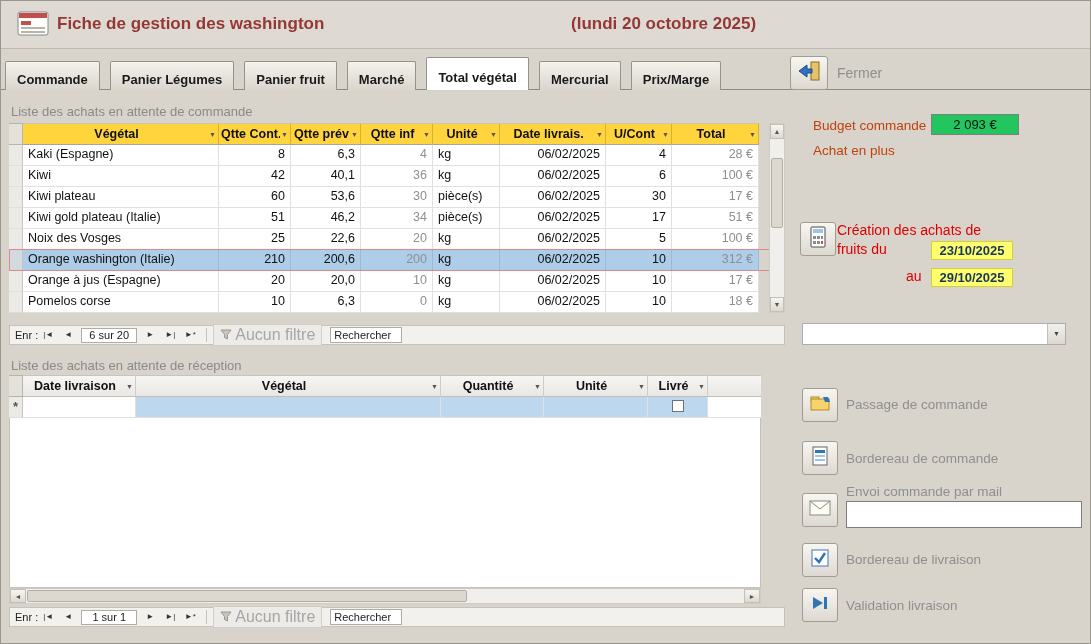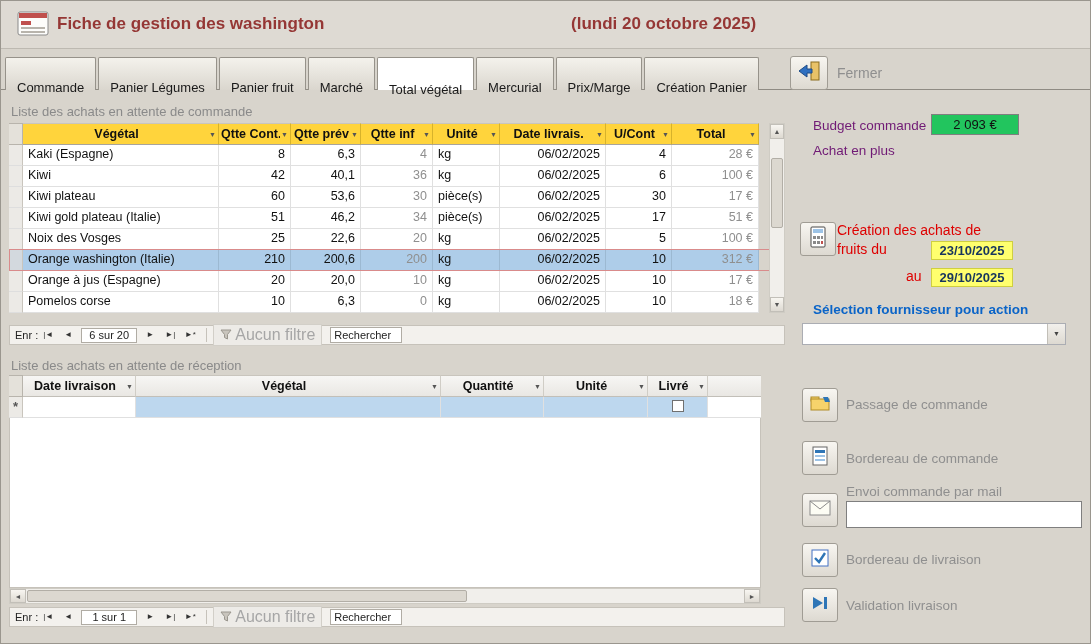--- a/index.html
+++ b/index.html
@@ -14,25 +14,25 @@
   }
   
   .hdr-band { position:absolute; left:0; top:0; width:100%; height:48px; background:#dedad3; border-bottom:1px solid #bdb9b1; }
   .form-icon { position:absolute; left:16px; top:9px; }
   .page-title { position:absolute; left:56px; top:13px; font-size:17px; font-weight:bold; color:var(--title-maroon,#953735); }
   .page-date { position:absolute; left:570px; top:13px; font-size:17px; font-weight:bold; color:var(--title-maroon,#953735); }
   
   .tabstrip { position:absolute; left:4px; top:56px; right:0; height:33px; display:flex; align-items:flex-end; }
   .tabstrip::after { content:""; position:absolute; left:-4px; right:0; bottom:0; height:1px; background:#8f8b83; }
   .tab {
-    height:29px; line-height:28px; padding:16px 11px; margin-right:2px;
+    height:29px; line-height:28px; padding:4px 11px; margin-right:10px;
     background:linear-gradient(#f4f2ec,#dad6ce);
     border:1px solid #96928a; border-bottom:none;
     border-radius:2px 2px 0 0;
-    font-size:13px; font-weight:normal; color:#1a1a1a; cursor:default; z-index:1;
+    font-size:13px; font-weight:bold; color:#1a1a1a; cursor:default; z-index:1;
   }
   .tab.active { height:33px; line-height:32px; background:#fff; z-index:2; }
   .fermer-btn { position:absolute; left:789px; top:55px; width:38px; height:34px;
     background:linear-gradient(#f8f6f1,#ddd9d1); border:1px solid #a09c94; border-radius:3px;
     display:flex; align-items:center; justify-content:center; }
   .fermer-label { position:absolute; left:836px; top:64px; font-size:14px; color:#8f8f8f; }
   
   .section-label { position:absolute; font-size:13px; color:#8a8a8a; }
   
   .t-container { position:absolute; }
@@ -71,21 +71,21 @@
   .hs-thumb { position:absolute; top:1px; bottom:1px; background:#dcd8d0; border:1px solid #b2aea6; border-radius:2px; }
   
   .navbar { position:absolute; height:20px; background:#f3f1ed; border:1px solid #c6c2ba; display:flex; align-items:center; padding-left:5px; font-size:11px; color:#222; }
   .nav-btn { width:20px; height:16px; border:none; background:transparent; font-size:8px; color:#333; text-align:center; line-height:16px; padding:0; }
   .nav-pos { width:56px; height:15px; background:#fff; border:1px solid #b0aca4; text-align:center; font-size:11px; line-height:13px; margin:0 3px; }
   .nav-sep { width:1px; height:14px; background:#c6c2ba; margin:0 6px; }
   .filter-chip { display:flex; align-items:center; gap:3px; padding:1px 6px; background:#edebe7; border:1px solid #d2cfc8; color:#a6a6a6; font-size:16px; }
   .nav-search { width:72px; height:16px; border:1px solid #b0aca4; font-size:11px; padding:0 3px; margin-left:8px; font-family:"Liberation Sans",sans-serif; }
   .nav-search::placeholder { color:#222; opacity:1; }
   
-  .rp-label { position:absolute; font-size:13.5px; color:#701a75; }
+  .rp-label { position:absolute; font-size:13.5px; color:#c2410c; }
   .rp-box { position:absolute; background:#22c55e; border:1px solid #7f7f7f; font-size:13px; line-height:19px; color:#111; }
   .icon-btn { position:absolute; width:36px; height:34px; background:linear-gradient(#f8f6f1,#ddd9d1); border:1px solid #a09c94; border-radius:3px;
               display:flex; align-items:center; justify-content:center; }
   .red-text { position:absolute; color:var(--red-text,#de0000); font-weight:normal; font-size:14px; white-space:nowrap; }
   .date-box { position:absolute; width:82px; height:19px; background:var(--highlight-yellow,#ffff6e); border:1px solid #cfcf40;
               color:#17365d; font-weight:bold; font-size:13px; text-align:center; line-height:17px; }
   .link { position:absolute; color:var(--link-blue,#0a64c8); font-size:13.5px; font-weight:600; }
   .combo { position:absolute; left:801px; top:322px; width:264px; height:22px; background:#fff; border:1px solid #abadb3; }
   .combo-arrow { position:absolute; right:0; top:0; bottom:0; width:18px; background:linear-gradient(#f2f0ec,#ddd9d1); border-left:1px solid #c2bfb8;
                  font-size:7px; color:#444; text-align:center; line-height:20px; }
@@ -111,21 +111,20 @@
   <span class="page-date">(lundi 20 octobre 2025)</span>
 
   <div class="tabstrip">
       <div class="tab">Commande</div>
       <div class="tab">Panier Légumes</div>
       <div class="tab">Panier fruit</div>
       <div class="tab">Marché</div>
       <div class="tab active">Total végétal</div>
       <div class="tab">Mercurial</div>
       <div class="tab">Prix/Marge</div>
-      <div class="tab">Création Panier</div>
     </div>
   <div class="fermer-btn">
     <span>
       <svg width="24" height="22" viewBox="0 0 24 22">
         <rect x="14" y="2" width="8" height="18" fill="#e8c268" stroke="#8a6d1f"></rect>
         <polygon points="2,11 10,5 10,9 15,9 15,13 10,13 10,17" fill="#2e6fc0" stroke="#1c4a85"></polygon>
       </svg>
     </span>
   </div>
   <span class="fermer-label">Fermer</span>
@@ -372,21 +371,20 @@
           <rect x="13" y="15" width="2" height="3" fill="#c0504d"></rect>
       </svg>
     </span>
   </div>
   <span class="red-text" style="left:836px;top:221px;">Création des achats de</span>
   <span class="red-text" style="left:836px;top:240px;">fruits du</span>
   <div class="date-box" style="left:930px;top:240px;">23/10/2025</div>
   <span class="red-text" style="left:905px;top:267px;">au</span>
   <div class="date-box" style="left:930px;top:267px;">29/10/2025</div>
 
-  <span class="link" style="left:812px;top:301px;">Sélection fournisseur pour action</span>
   <div class="combo">
     <span style="font-size:13px;line-height:20px;padding-left:4px;"></span>
     <div class="combo-arrow">▼</div>
   </div>
 
   <div class="icon-btn" style="left:801px;top:387px;">
     <span>
       <svg width="22" height="18" viewBox="0 0 22 18">
         <rect x="2" y="3" width="8" height="4" fill="#f6d36b" stroke="#b08c28"></rect>
         <rect x="2" y="5" width="18" height="11" fill="#f6d36b" stroke="#b08c28"></rect>

